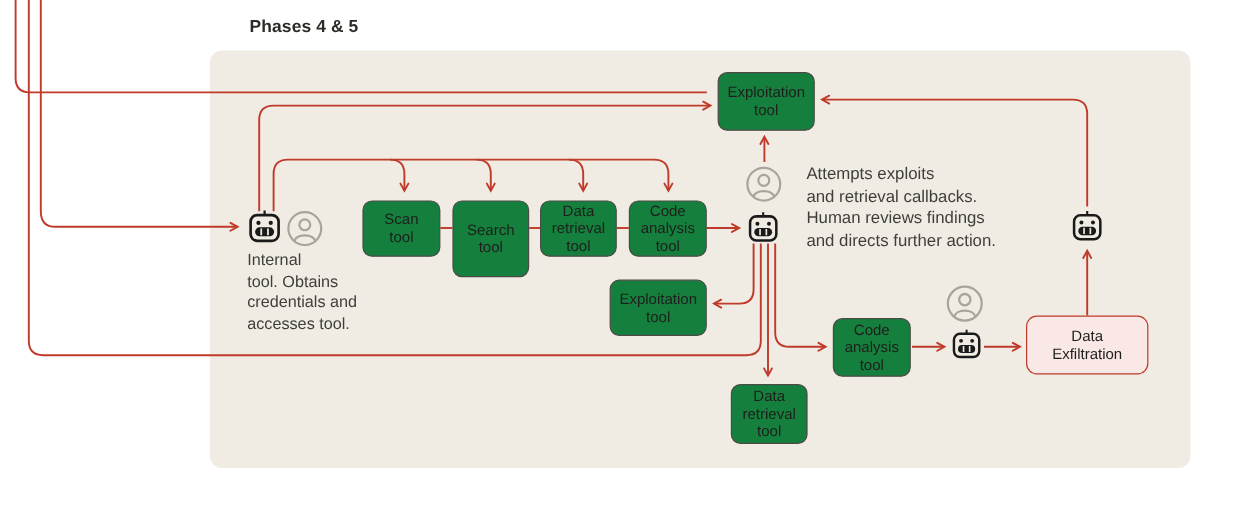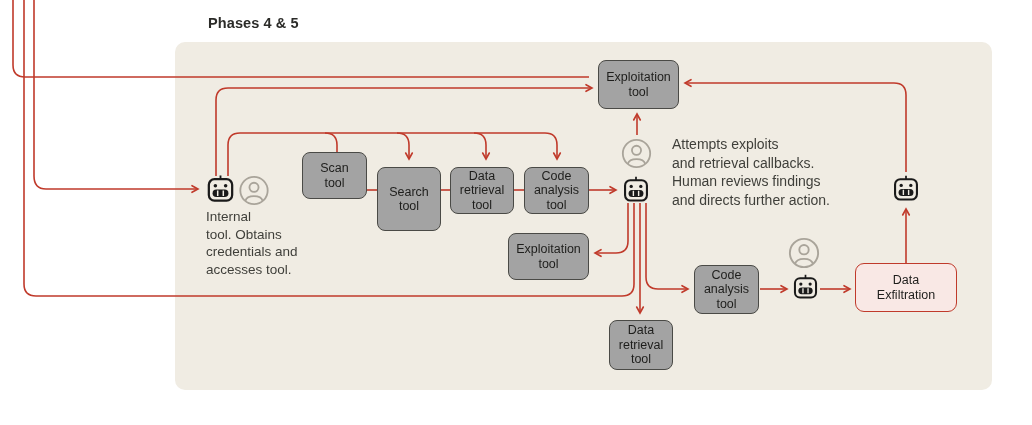--- a/index.html
+++ b/index.html
@@ -12,21 +12,21 @@
     position:absolute;left:175px;top:42px;width:817px;height:348px;
     background:#F0ECE3;border-radius:10px;
   }
   #title{
     position:absolute;left:176px;top:15px;
     font-size:14.5px;font-weight:bold;color:#2B2B28;letter-spacing:.1px;margin-left:32px;
   }
   #lines{position:absolute;left:0;top:0;pointer-events:none;}
   .node{
     position:absolute;display:flex;align-items:center;justify-content:center;
-    background:#a3a3a3;border:1.3px solid #4A4A46;border-radius:8px;
+    background:#15803d;border:1.3px solid #4A4A46;border-radius:8px;
     box-sizing:border-box;
   }
   .node .lbl{
     white-space:pre-line;text-align:center;
     font-size:12.5px;line-height:14.5px;color:#1E1E1C;
   }
   .node.pink{background:#F9E8E5;border:1.3px solid #C03A2B;border-radius:9px;}
   .icon{position:absolute;display:block;}
   .caption{position:absolute;color:#3F3F3A;}
   .caption div{white-space:nowrap;}
@@ -68,21 +68,21 @@
       <path d="M 760,289 H 787" marker-end="url(#ah)"></path>
       <path d="M 820,289 H 850" marker-end="url(#ah)"></path>
       <path d="M 906,263 V 209" marker-end="url(#ah)"></path>
     </g>
   </svg>
 
   <div class="node" style="left:598px;top:60px;width:81px;height:49px">
     <span class="lbl">Exploitation
 tool</span>
   </div>
-  <div class="node" style="left:302px;top:152px;width:65px;height:47px">
+  <div class="node" style="left:302px;top:167px;width:65px;height:47px">
     <span class="lbl">Scan
 tool</span>
   </div>
   <div class="node" style="left:377px;top:167px;width:64px;height:64px">
     <span class="lbl">Search
 tool</span>
   </div>
   <div class="node" style="left:450px;top:167px;width:64px;height:47px">
     <span class="lbl">Data
 retrieval

